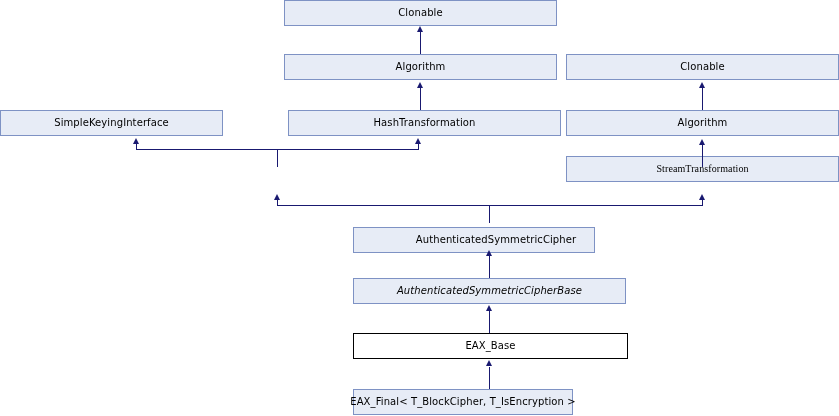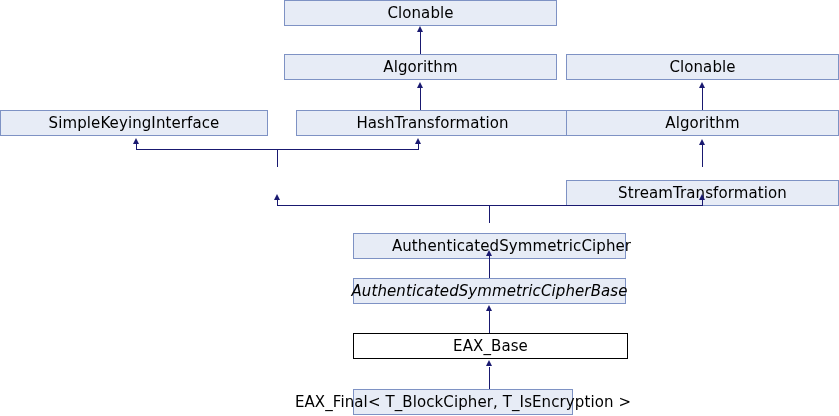--- a/index.html
+++ b/index.html
@@ -16,21 +16,21 @@
     height: 416px;
     background: #ffffff;
     overflow: hidden;
   }
   .node {
     position: absolute;
     box-sizing: border-box;
     background: #e7ecf6;
     border: 1px solid #7e92c4;
     color: #000000;
-    font-size: 15px;
+    font-size: 10px;
     line-height: 1;
     display: flex;
     align-items: center;
     justify-content: center;
     white-space: nowrap;
     letter-spacing: 0.1px;
   }
   .node.current {
     background: #ffffff;
     border: 1px solid #000000;
@@ -51,25 +51,25 @@
   }
 </style>
 </head>
 <body>
 
 <div id="diagram">
 
   <div class="node" style="left:284px; top:0px;   width:273px; height:26px;">Clonable</div>
   <div class="node" style="left:284px; top:54px;  width:273px; height:26px;">Algorithm</div>
   <div class="node" style="left:566px; top:54px;  width:273px; height:26px;">Clonable</div>
-  <div class="node" style="left:0px;   top:110px; width:268px; height:26px;">SimpleKeyingInterface</div>
-  <div class="node" style="left:296px; top:110px; width:273px; height:26px;">HashTransformation</div>
+  <div class="node" style="left:0px;   top:110px; width:223px; height:26px;">SimpleKeyingInterface</div>
+  <div class="node" style="left:288px; top:110px; width:273px; height:26px;">HashTransformation</div>
   <div class="node" style="left:566px; top:110px; width:273px; height:26px;">Algorithm</div>
-  <div class="node" style="left:566px; top:180px; width:273px; height:26px;">StreamTransformation</div>
-  <div class="node" style="left:353px; top:233px; width:273px; height:26px;padding-left:44px;">AuthenticatedSymmetricCipher</div>
+  <div class="node" style="left:566px; top:156px; width:273px; height:26px;font-family:Liberation Serif, serif;">StreamTransformation</div>
+  <div class="node" style="left:353px; top:227px; width:242px; height:26px;padding-left:44px;">AuthenticatedSymmetricCipher</div>
   <div class="node" style="left:353px; top:278px; width:273px; height:26px;font-style:italic;">AuthenticatedSymmetricCipherBase</div>
   <div class="node current" style="left:353px; top:333px; width:275px; height:26px;">EAX_Base</div>
   <div class="node" style="left:353px; top:389px; width:220px; height:26px;">EAX_Final&lt; T_BlockCipher, T_IsEncryption &gt;</div>
 
   <div class="edge v" style="left:420px; top:32px; height:22px;"></div>
   <div class="arrowhead" style="left:417px; top:26px;"></div>
 
   <div class="edge v" style="left:420px; top:88px; height:22px;"></div>
   <div class="arrowhead" style="left:417px; top:82px;"></div>
 

